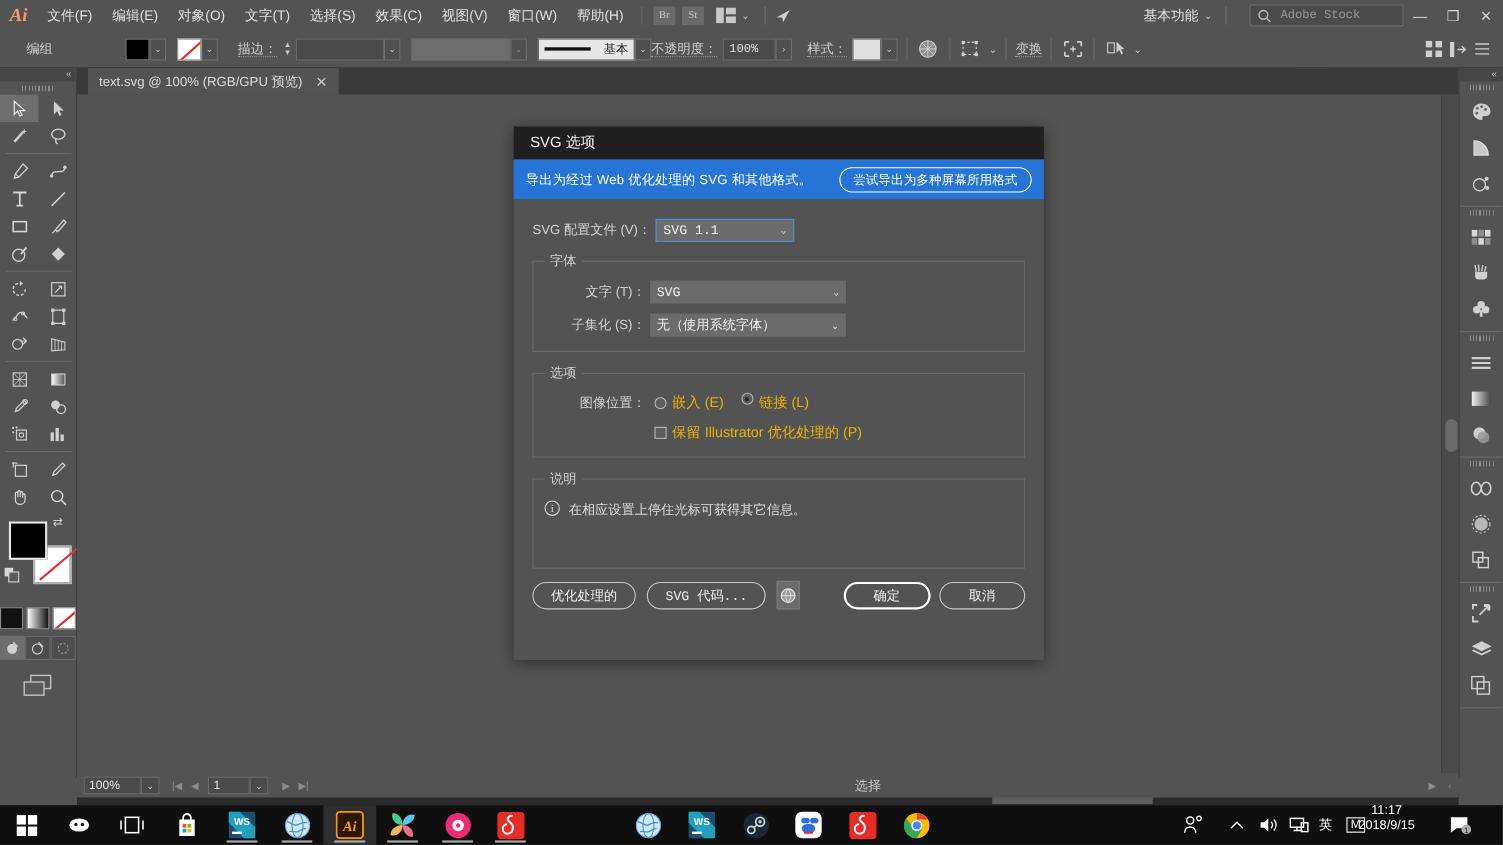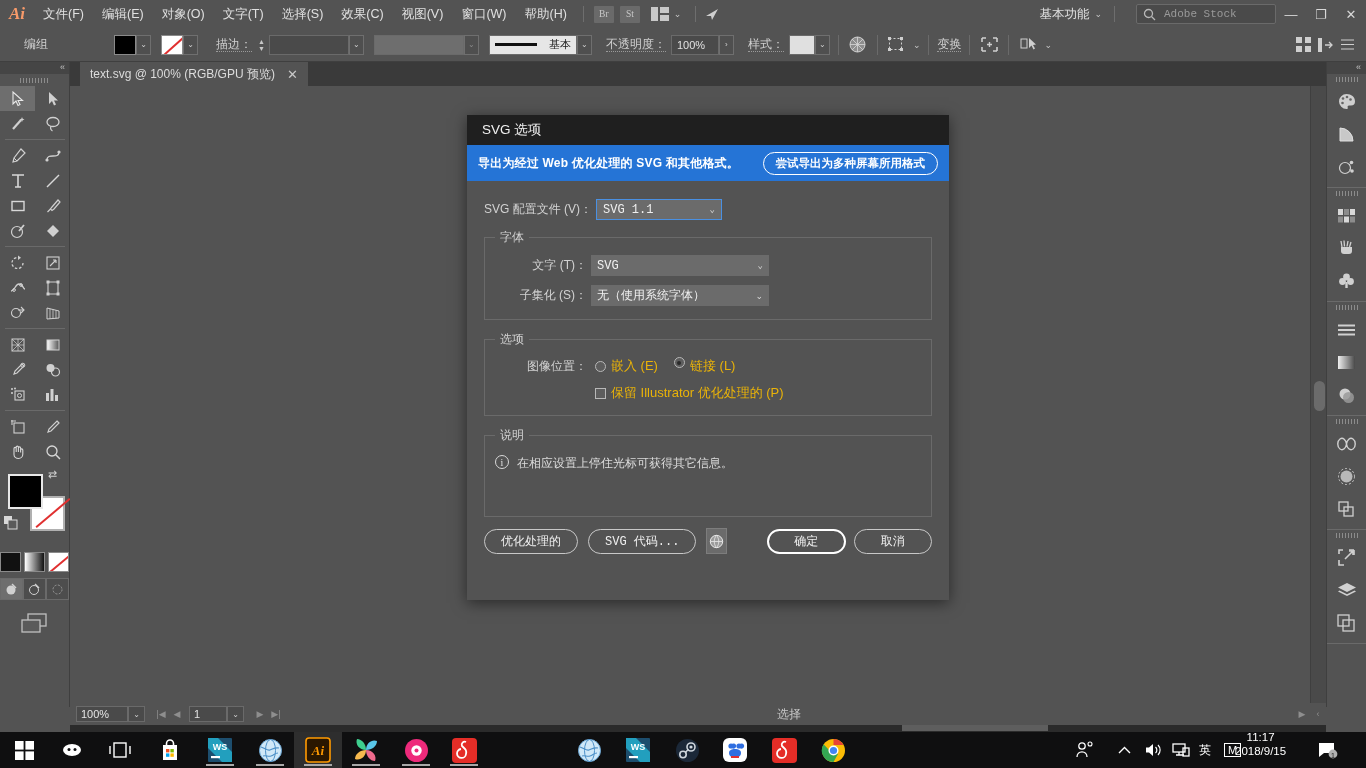--- a/index.html
+++ b/index.html
@@ -34,21 +34,21 @@
   
   #controlbar { position:absolute; left:0; top:28px; width:1366px; height:34px;
     background:#535353; border-bottom:1px solid #3f3f3f; display:flex; align-items:center;
     padding-left:24px; }
   .cb-label { color:#cfcfcf; font-size:12px; white-space:nowrap; }
   .cb-label.dotted { border-bottom:1px dotted #9a9a9a; line-height:13px; }
   .swatch { width:22px; height:20px; border:1px solid #8a8a8a; }
   .tiny-chev { width:15px; height:20px; background:#4f4f4f; border:1px solid #6f6f6f;
     color:#d0d0d0; font-size:8px; display:flex; align-items:center; justify-content:center; }
   .cb-field { height:20px; background:#4a4a4a; border:1px solid #6a6a6a; color:#e0e0e0;
-    font-size:11px; display:flex; align-items:center; padding:0 5px; }
+    font-size:11px; display:flex; align-items:center; padding:0 5px;font-family:Liberation Mono, monospace; }
   .cb-sep { width:1px; height:20px; background:#6a6a6a; margin:0 8px; }
   .icon-btn { width:22px; height:22px; display:flex; align-items:center; justify-content:center;
     color:#cfcfcf; }
 
   
   #tabbar { position:absolute; left:70px; top:62px; width:1256px; height:24px; background:#3a3a3a; }
   #doctab { position:absolute; left:10px; top:0; height:24px; background:#535353;
     display:flex; align-items:center; padding:0 10px; color:#dcdcdc; font-size:12px; }
   #tabclose { margin-left:12px; color:#c9c9c9; font-size:13px; }
 
@@ -111,21 +111,21 @@
   .rgrip i { width:22px; height:5px;
     background:repeating-linear-gradient(to right,#8c8c8c 0 1px,transparent 1px 3px); display:block; }
   .ricon { height:33px; display:flex; align-items:center; justify-content:center; color:#d2d2d2; }
 
   
   #dialog { position:absolute; left:467px; top:115px; width:482px; height:485px;
     background:#535353; box-shadow:0 3px 14px rgba(0,0,0,.5); }
   #dlg-title { height:30px; background:#1f1f1f; color:#f0f0f0; font-size:13.5px;
     display:flex; align-items:center; padding-left:15px; }
   #dlg-banner { height:36px; background:#2574d6; display:flex; align-items:center;
-    padding:0 11px; justify-content:space-between;font-weight:bold; }
+    padding:0 11px; justify-content:space-between; }
   #banner-text { color:#fff; font-size:12px; letter-spacing:.2px; }
   #banner-btn { color:#fff; font-size:11.5px; border:1px solid #fff; border-radius:12px;
     padding:3px 12px; white-space:nowrap; }
   #dlg-body { padding:18px 17px 0 17px; }
   .row { display:flex; align-items:center; margin-bottom:9px; }
   .fld-label { color:#d2d2d2; font-size:12px; text-align:right; white-space:nowrap; }
   .select { height:21px; background:#6b6b6b; color:#f0f0f0; font-size:12px;
     display:flex; align-items:center; justify-content:space-between; padding:0 6px;
     font-family:"Liberation Mono", monospace; }
   .select.focus { border:1px solid #4a90e2; background:#6b6b6b;font-family:Liberation Mono, monospace; }
@@ -228,21 +228,21 @@
     </div>
   <div class="cb-field" style="width:80px;margin-left:4px"></div>
   <div class="tiny-chev">⌄</div>
   <div class="cb-field" style="width:90px;margin-left:10px;background:#6e6e6e"></div>
   <div class="tiny-chev" style="color:#8a8a8a">⌄</div>
   <div class="cb-field" style="width:88px;margin-left:10px;background:#e6e6e6;color:#222;justify-content:space-between">
     <div style="width:42px;height:3px;background:#111"></div>
     <span>基本</span>
   </div>
   <div class="tiny-chev">⌄</div>
-  <div class="cb-label dotted" style="margin-left:14px">不透明度：</div>
+  <div class="cb-label dotted" style="margin-left:0">不透明度：</div>
   <div class="cb-field" style="width:48px;margin-left:5px">100%</div>
   <div class="tiny-chev">›</div>
   <div class="cb-label dotted" style="margin-left:14px">样式：</div>
   <div class="cb-field" style="width:26px;margin-left:5px;background:#e0e0e0"></div>
   <div class="tiny-chev">⌄</div>
   <div class="cb-sep"></div>
   <div class="icon-btn">
     <svg width="17" height="17" viewBox="0 0 17 17">
         <circle cx="8.5" cy="8.5" r="7.5" fill="#8e8e8e" stroke="#d0d0d0"></circle>
         <path d="M8.5 1v15M1 8.5h15M3 3l11 11M14 3L3 14" stroke="#d8d8d8" stroke-width=".8"></path>

